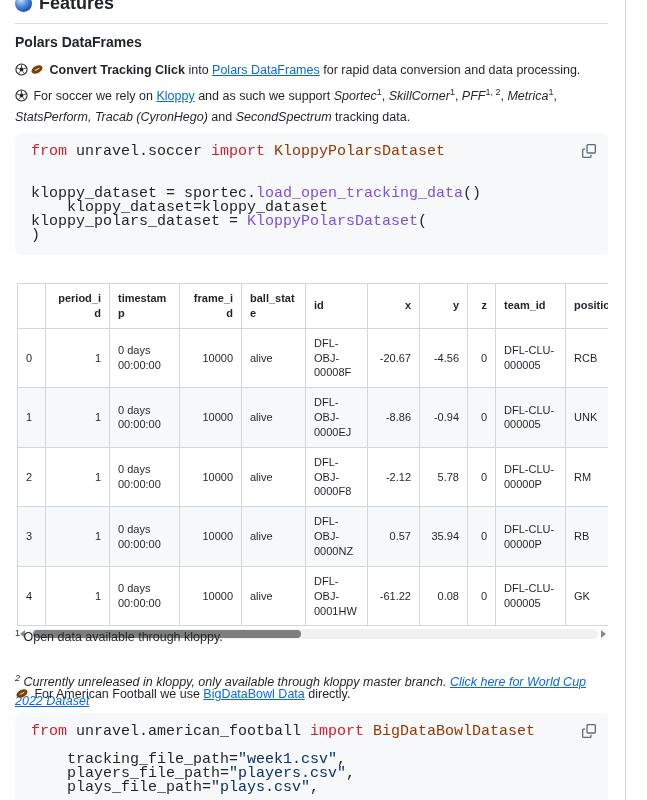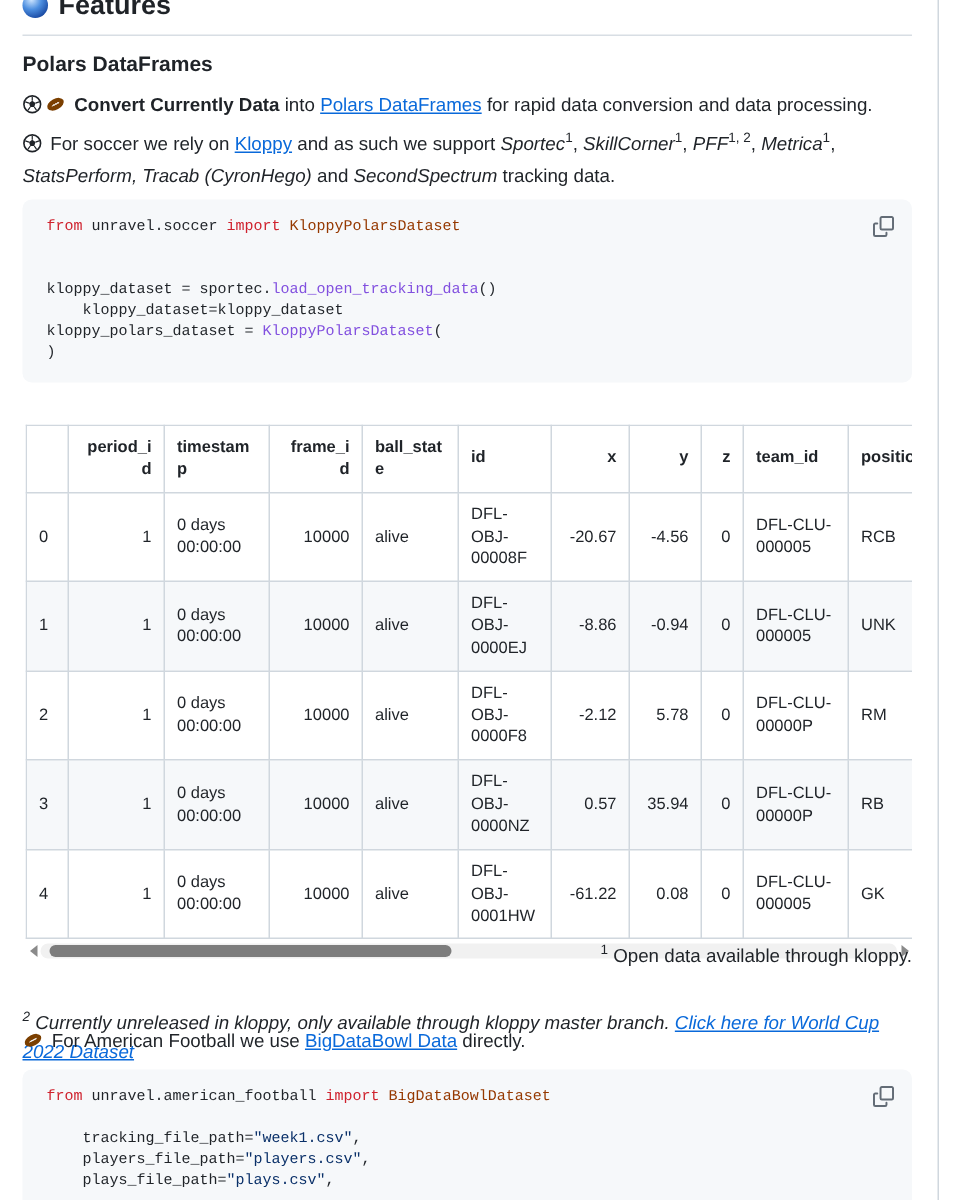--- a/index.html
+++ b/index.html
@@ -20,21 +20,21 @@
   .para { left:15px; width:593px; font-size:12.5px; line-height:1.65; }
   .para svg { vertical-align:-2px; margin-right:2px; }
   strong { font-weight:bold; }
   em, .i { font-style:italic; }
   a.lk { color:#0969da; text-decoration:underline; cursor:pointer; }
   sup { font-size:9px; vertical-align:super; line-height:0; }
 
   
   .code { left:15px; width:593px; background:#f6f8fa; border-radius:6px;
           padding:12px 16px; font-family:"Liberation Mono", monospace;
-          font-size:10px; color:#1f2328; }
+          font-size:15px; color:#1f2328; }
   .code-line { height:14px; line-height:14px; white-space:pre; }
   .code .k   { color:#cf222e; }
   .code .fn  { color:#8250df; }
   .code .cls { color:#953800; }
   .code .str { color:#0a3069; }
   .copy-btn { position:absolute; top:9px; right:10px; width:18px; height:18px;
               display:flex; align-items:center; justify-content:center; cursor:pointer;
               background:transparent; border:none; }
 
   
@@ -76,21 +76,21 @@
 <p class="abs para" style="top:60px;">
   <svg width="13" height="13" viewBox="0 0 24 24">
       <circle cx="12" cy="12" r="10.3" fill="#fff" stroke="#1f2328" stroke-width="2"></circle>
       <polygon points="12,7.6 16,10.6 14.5,15.4 9.5,15.4 8,10.6" fill="#1f2328"></polygon>
       <path d="M12 7.6V3 M16 10.6l4.5-1.5 M14.5 15.4l2.7 3.9 M9.5 15.4l-2.7 3.9 M8 10.6L3.5 9.1" stroke="#1f2328" stroke-width="1.5" fill="none"></path>
     </svg><svg width="14" height="13" viewBox="0 0 24 24">
       <ellipse cx="12" cy="12" rx="11" ry="6.7" fill="#7b3f00" transform="rotate(-28 12 12)"></ellipse>
       <path d="M7.5 14.4 L16.5 9.6" stroke="#fff" stroke-width="1.2" fill="none"></path>
       <path d="M9.6 11.7l1 1.9 M12 10.6l1 1.9 M14.4 9.4l1 1.9" stroke="#fff" stroke-width="1" fill="none"></path>
     </svg>
-  <span><strong>Convert Currently Data</strong> into <a class="lk">Polars DataFrames</a> for rapid data conversion and data processing.</span>
+  <span><strong>Convert Tracking Click</strong> into <a class="lk">Polars DataFrames</a> for rapid data conversion and data processing.</span>
 </p>
 
 <p class="abs para" style="top:86px;">
   <svg width="13" height="13" viewBox="0 0 24 24">
       <circle cx="12" cy="12" r="10.3" fill="#fff" stroke="#1f2328" stroke-width="2"></circle>
       <polygon points="12,7.6 16,10.6 14.5,15.4 9.5,15.4 8,10.6" fill="#1f2328"></polygon>
       <path d="M12 7.6V3 M16 10.6l4.5-1.5 M14.5 15.4l2.7 3.9 M9.5 15.4l-2.7 3.9 M8 10.6L3.5 9.1" stroke="#1f2328" stroke-width="1.5" fill="none"></path>
     </svg>
   <span>For soccer we rely on <a class="lk">Kloppy</a> and as such we support <em>Sportec</em><sup>1</sup>, <em>SkillCorner</em><sup>1</sup>, <em>PFF</em><sup>1, 2</sup>, <em>Metrica</em><sup>1</sup>, <em>StatsPerform, Tracab (CyronHego)</em> and <em>SecondSpectrum</em> tracking data.</span>
 </p>
@@ -217,21 +217,21 @@
       </div>
     <div class="hs-track">
       <div class="hs-thumb"></div>
     </div>
     <div class="hs-arrow">
         <div class="tri-right"></div>
       </div>
   </div>
 </div>
 
-<p class="abs fn-para" style="top:628px;text-align:right;"><sup>1</sup> Open data available through kloppy.</p>
+<p class="abs fn-para" style="top:628px;"><sup>1</sup> Open data available through kloppy.</p>
 <p class="abs fn-para" style="top:673px;font-style:italic;"><sup>2</sup> Currently unreleased in kloppy, only available through kloppy master branch. <a class="lk">Click here for World Cup 2022 Dataset</a></p>
 
 <p class="abs para" style="top:684px;">
   <svg width="14" height="13" viewBox="0 0 24 24">
       <ellipse cx="12" cy="12" rx="11" ry="6.7" fill="#7b3f00" transform="rotate(-28 12 12)"></ellipse>
       <path d="M7.5 14.4 L16.5 9.6" stroke="#fff" stroke-width="1.2" fill="none"></path>
       <path d="M9.6 11.7l1 1.9 M12 10.6l1 1.9 M14.4 9.4l1 1.9" stroke="#fff" stroke-width="1" fill="none"></path>
     </svg>
   <span>For American Football we use <a class="lk">BigDataBowl Data</a> directly.</span>
 </p>

